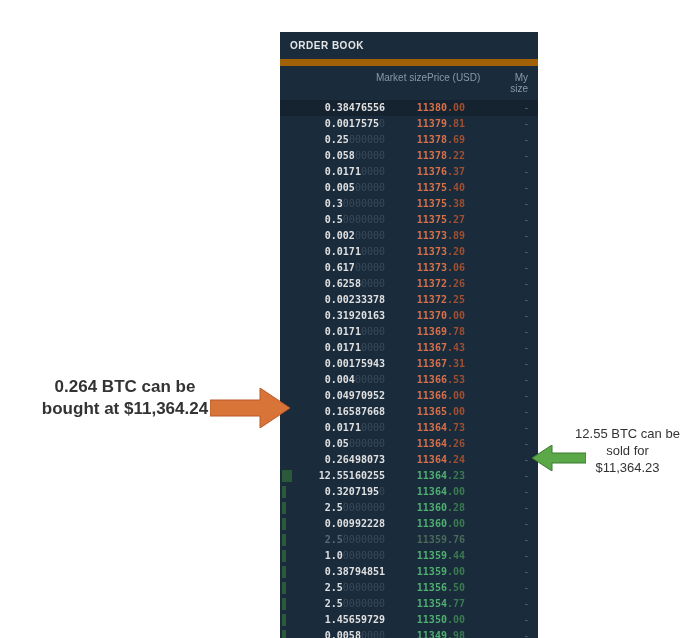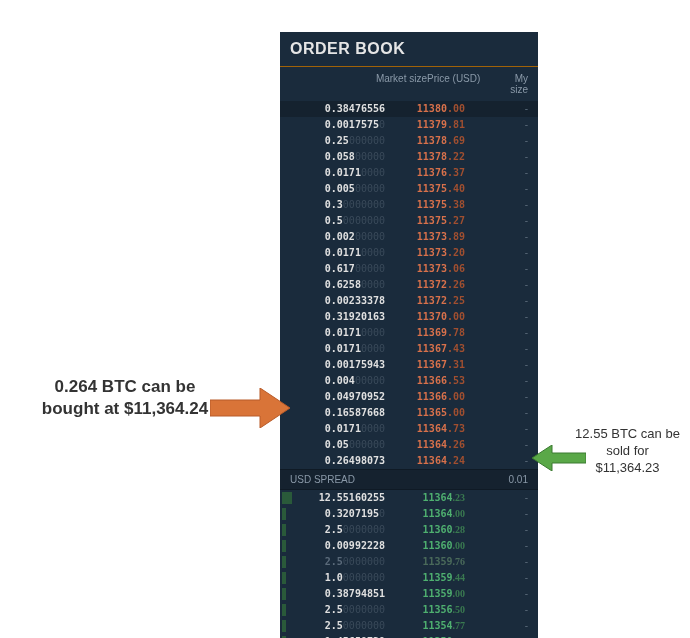--- a/index.html
+++ b/index.html
@@ -18,24 +18,24 @@
       position: absolute;
       left: 280px;
       top: 32px;
       width: 258px;
       background: #1a2b3c;
       color: #fff;
     }
     .ob-header {
       padding: 8px 10px;
       font-weight: bold;
-      font-size: 16px;
+      font-size: 10px;
       letter-spacing: 0.5px;
       color: #e5e5e5;
-      border-bottom: 1px solid #a16207;
+      border-bottom: 7px solid #a16207;
     }
     .ob-columns {
       display: flex;
       font-size: 10px;
       color: #8a99a8;
       padding: 6px 10px 6px 10px;
       margin-left: 42px;
     }
     .col-size {
       width: 95px;
@@ -91,21 +91,20 @@
       margin-left: 28px;
     }
     .asks .cell-price .dec {
       color: #a04f30;
     }
     .bids .cell-price .main {
       color: #4fb070;
     }
     .bids .cell-price .dec {
       color: #3a7a50;
-      font-family: Liberation Serif, serif;
     }
     .dim .cell-size .val {
       color: #5a6a7a;
     }
     .dim .cell-price .main,
     .dim .cell-price .dec {
       color: #4a6a5a;
     }
     .ob-row .cell-my {
       flex: 1;
@@ -299,24 +298,20 @@
         <span class="cell-size"><span class="val">0.05</span><span class="pad">000000</span></span>
         <span class="cell-price"><span class="main">11364</span><span class="dec">.26</span></span>
         <span class="cell-my">-</span>
       </div>
       <div class="ob-row">
         <span class="cell-size"><span class="val">0.26498073</span><span class="pad"></span></span>
         <span class="cell-price"><span class="main">11364</span><span class="dec">.24</span></span>
         <span class="cell-my">-</span>
       </div>
     </div>
-  <div class="spread-row">
-    <div class="spread-label">USD SPREAD</div>
-    <div class="spread-value">0.01</div>
-  </div>
   <div class="ob-rows bids" id="bids-container">
       <div class="ob-row">
         <span class="depth-bar depth-bar-big"></span>
         <span class="cell-size"><span class="val">12.55160255</span><span class="pad"></span></span>
         <span class="cell-price"><span class="main">11364</span><span class="dec">.23</span></span>
         <span class="cell-my">-</span>
       </div>
       <div class="ob-row">
         <span class="depth-bar"></span>
         <span class="cell-size"><span class="val">0.3207195</span><span class="pad">0</span></span>

